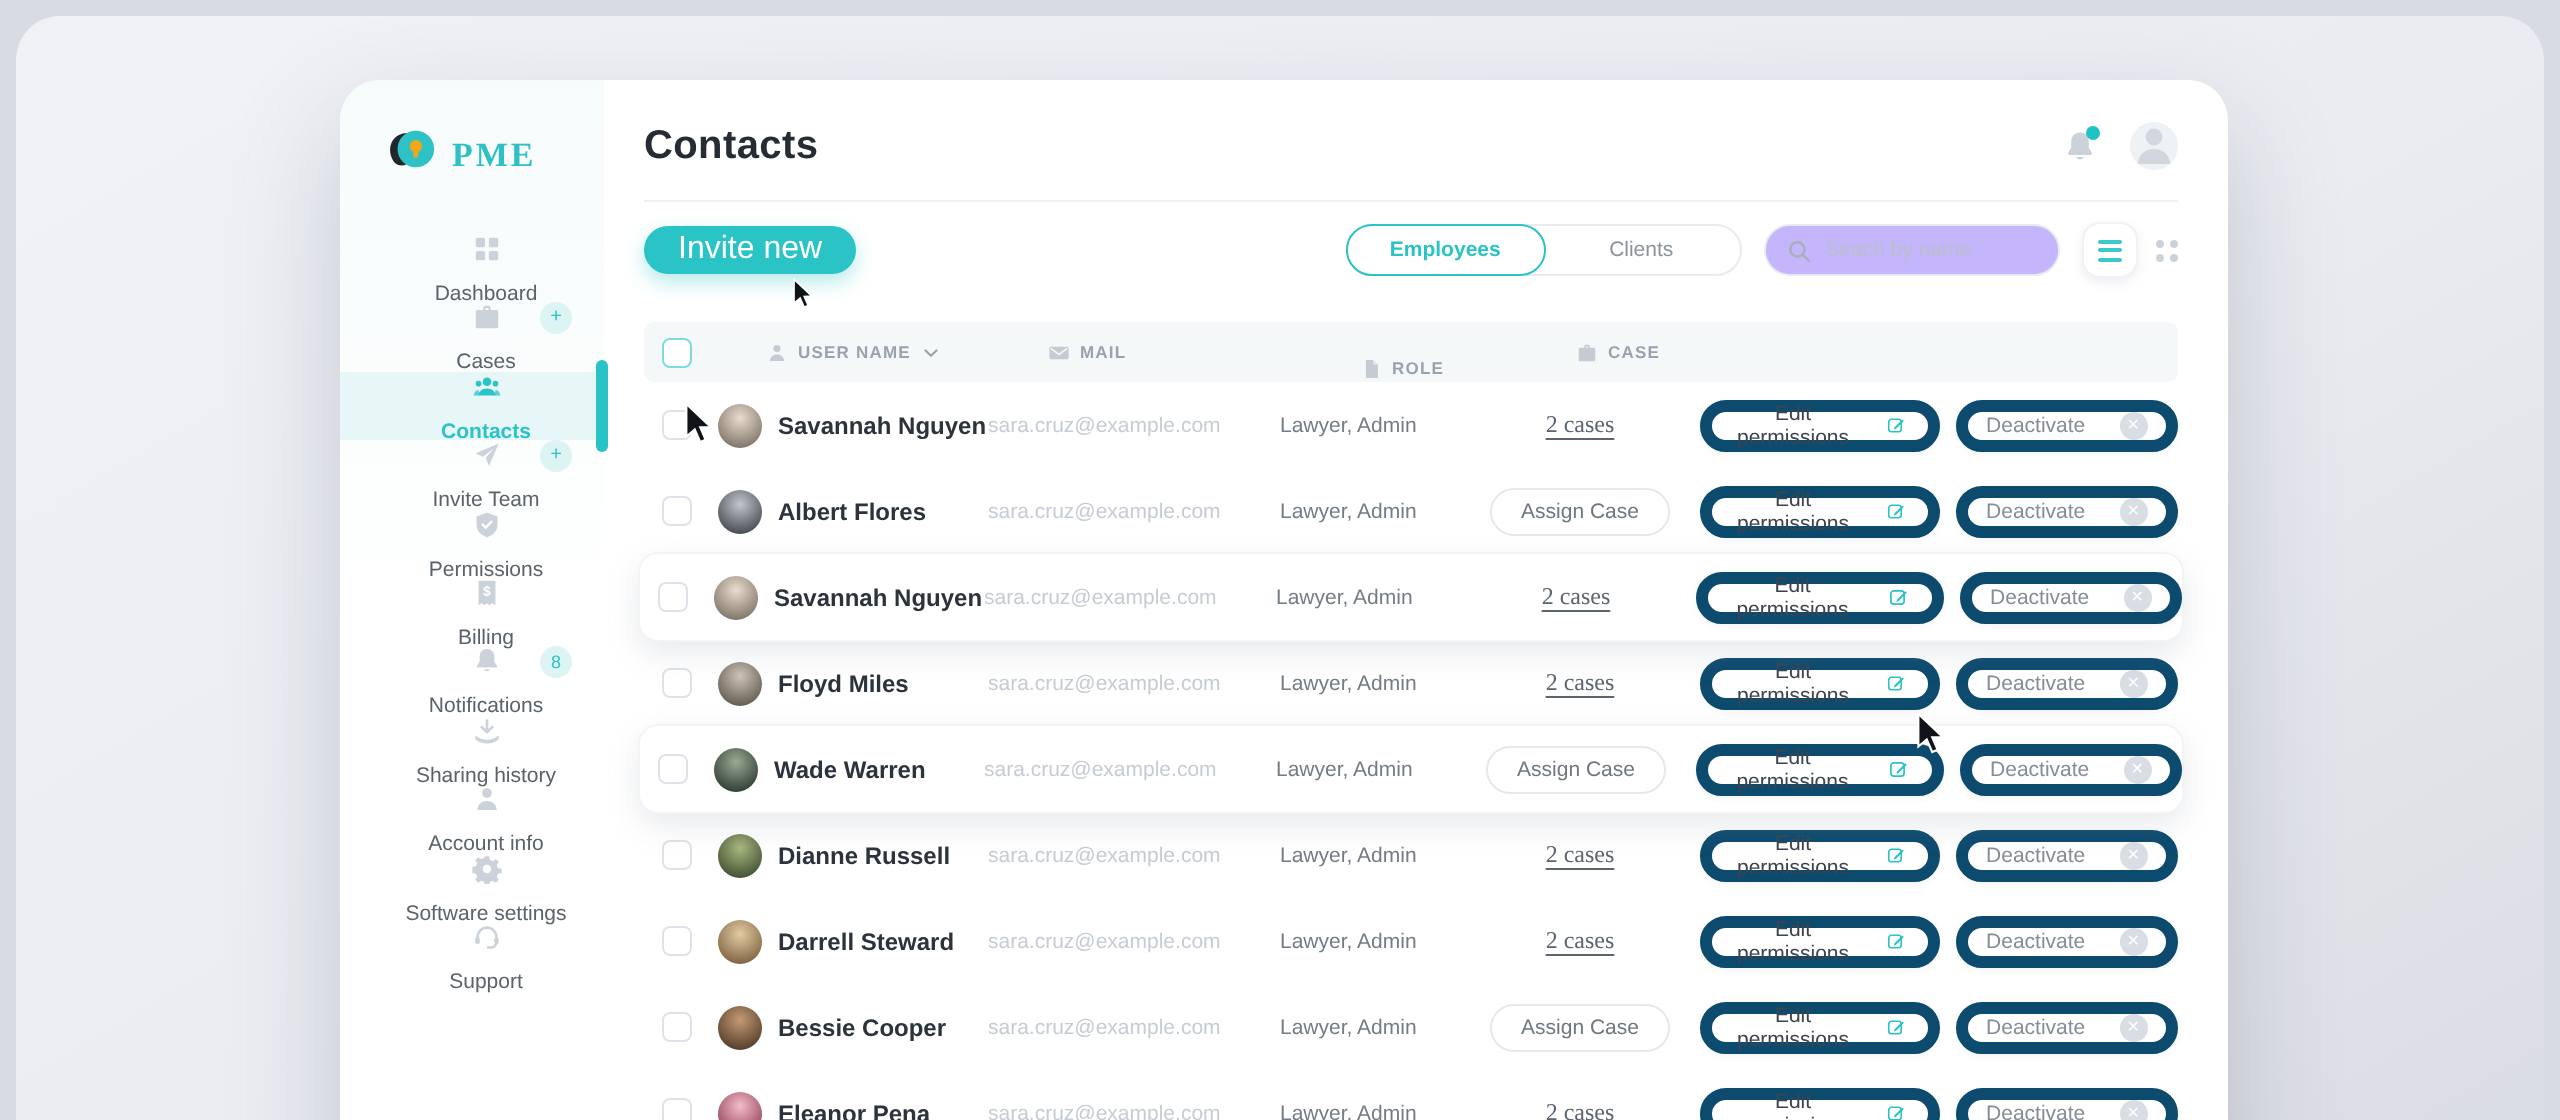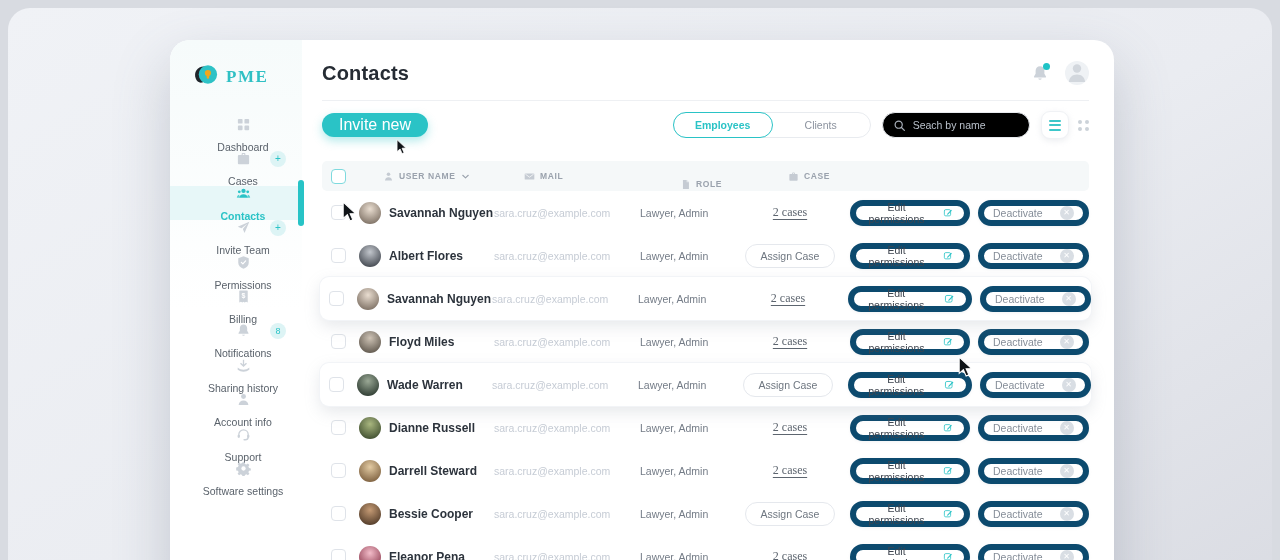--- a/index.html
+++ b/index.html
@@ -46,21 +46,21 @@
   .bell-wrap svg { width: 18px; height: 18px; }
   .bell-dot { position: absolute; top: -1px; right: -1px; width: 7px; height: 7px; border-radius: 50%; background: #1fc3c6; }
   .avatar-btn { width: 24px; height: 24px; border-radius: 50%; background: #eff2f5; color: #d2d7dd; display: flex; align-items: center; justify-content: center; cursor: pointer; }
   .avatar-btn svg { width: 14px; height: 14px; }
   
   .toolbar { margin-top: 10px; display: flex; align-items: center; height: 28px; }
   .invite-btn { height: 24px; padding: 0 17px; border-radius: 12px; background: #2ac3c6; color: #fff; font-size: 16px; border: none; cursor: pointer; box-shadow: 0 4px 10px rgba(42,195,198,.35); font-family: inherit; }
   .tabs { margin-left: auto; width: 198px; height: 26px; border: 1px solid #e8ebef; border-radius: 14px; display: flex; background: #fff; }
   .tab { flex: 1; font-size: 10.5px; color: #8b929e; display: flex; align-items: center; justify-content: center; border-radius: 14px; cursor: pointer; background: none; border: none; font-family: inherit; }
   .tab.active { border: 1.5px solid #2ac3c6; color: #2ac3c6; font-weight: 700; margin: -1px; background: #fff; }
-  .search { margin-left: 11px; width: 148px; height: 26px; border: 1px solid #e8ebef; border-radius: 14px; display: flex; align-items: center; padding: 0 10px; gap: 7px; background: #000000; }
+  .search { margin-left: 11px; width: 148px; height: 26px; border: 1px solid #e8ebef; border-radius: 14px; display: flex; align-items: center; padding: 0 10px; gap: 7px; background: #c4b5fd; }
   .search-icon { width: 13px; height: 13px; color: #a8afb9; flex: 0 0 13px; }
   .search-icon svg { width: 100%; height: 100%; }
   .search input { border: none; outline: none; font-size: 10.5px; color: #555c66; width: 100%; background: transparent; font-family: inherit; }
   .search input::placeholder { color: #b9c0ca; }
   .list-toggle { margin-left: 11px; width: 28px; height: 28px; border-radius: 9px; border: 1px solid #f0f2f5; box-shadow: 0 2px 6px rgba(160,170,185,.20); display: flex; flex-direction: column; align-items: center; justify-content: center; gap: 2.5px; background: #fff; cursor: pointer; }
   .list-toggle i { width: 12px; height: 2px; border-radius: 1px; background: #3cc7ca; }
   .grid-toggle { margin-left: 9px; display: grid; grid-template-columns: repeat(2, 4px); gap: 3px; cursor: pointer; }
   .grid-toggle i { width: 4px; height: 4px; border-radius: 50%; background: #ccd2d9; }
   
   .grid-cols { display: grid; grid-template-columns: 34px 136px 148px 90px 120px 1fr; align-items: center; }
@@ -199,38 +199,38 @@
             <svg viewBox="0 0 16 16" fill="currentColor" style="width: 100%; height: 100%; display: block;">
               <circle cx="8" cy="4.8" r="2.6"></circle>
               <path d="M2.8 13.8c.3-3.1 2.3-4.8 5.2-4.8s4.9 1.7 5.2 4.8z"></path>
             </svg>
           </span>
     <span class="nav-label">Account info</span>
 
   </div>
         <div class="nav-item">
     <span class="nav-icon">
+            <svg viewBox="0 0 16 16" fill="currentColor" style="width: 100%; height: 100%; display: block;">
+              <path d="M6.9 1.2h2.2l.4 1.9 1.6.7 1.6-1.1 1.6 1.6-1.1 1.6.7 1.6 1.9.4v2.2l-1.9.4-.7 1.6 1.1 1.6-1.6 1.6-1.6-1.1-1.6.7-.4 1.9H6.9l-.4-1.9-1.6-.7-1.6 1.1-1.6-1.6 1.1-1.6-.7-1.6-1.9-.4V6.9l1.9-.4.7-1.6-1.1-1.6 1.6-1.6 1.6 1.1 1.6-.7z"></path>
+              <circle cx="8" cy="8" r="2.3" fill="#fff"></circle>
+            </svg>
+          </span>
+    <span class="nav-label">Software settings</span>
+
+  </div>
+        <div class="nav-item">
+    <span class="nav-icon">
             <svg viewBox="0 0 16 16" fill="none" stroke="currentColor" stroke-width="1.4" style="width: 100%; height: 100%; display: block;">
               <path d="M3 9.6V8a5 5 0 0 1 10 0v1.6"></path>
               <path d="M13 10.8a3 3 0 0 1-3 2.8H8.6" stroke-linecap="round"></path>
               <rect x="1.7" y="8.2" width="2.5" height="3.5" rx="1.2" fill="currentColor" stroke="none"></rect>
               <rect x="11.8" y="8.2" width="2.5" height="3.5" rx="1.2" fill="currentColor" stroke="none"></rect>
             </svg>
           </span>
     <span class="nav-label">Support</span>
-
-  </div>
-        <div class="nav-item">
-    <span class="nav-icon">
-            <svg viewBox="0 0 16 16" fill="currentColor" style="width: 100%; height: 100%; display: block;">
-              <path d="M6.9 1.2h2.2l.4 1.9 1.6.7 1.6-1.1 1.6 1.6-1.1 1.6.7 1.6 1.9.4v2.2l-1.9.4-.7 1.6 1.1 1.6-1.6 1.6-1.6-1.1-1.6.7-.4 1.9H6.9l-.4-1.9-1.6-.7-1.6 1.1-1.6-1.6 1.1-1.6-.7-1.6-1.9-.4V6.9l1.9-.4.7-1.6-1.1-1.6 1.6-1.6 1.6 1.1 1.6-.7z"></path>
-              <circle cx="8" cy="8" r="2.3" fill="#fff"></circle>
-            </svg>
-          </span>
-    <span class="nav-label">Software settings</span>
 
   </div>
       </nav>
   </aside>
 
   <section class="main">
 
     <div class="page-header">
       <h1 class="page-title">Contacts</h1>
       <div class="header-icons">

